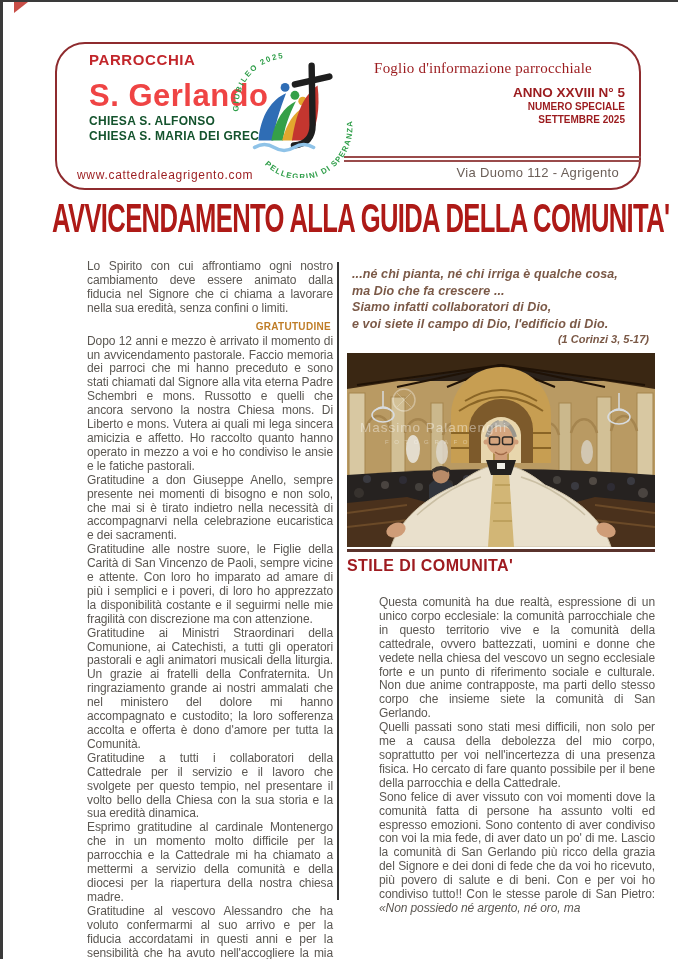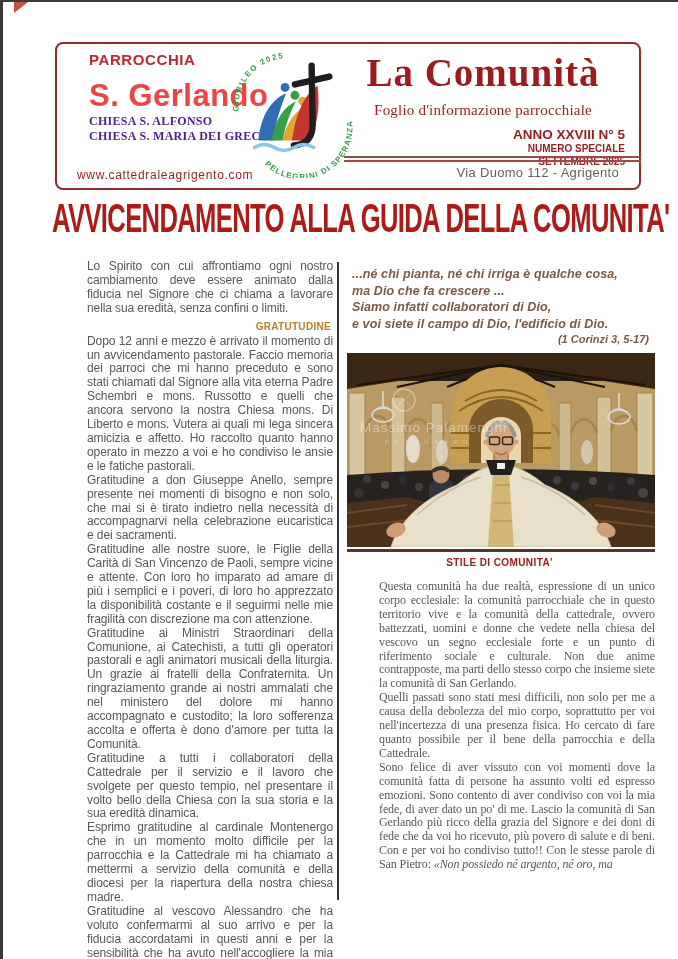--- a/index.html
+++ b/index.html
@@ -9,25 +9,25 @@
     background:#ffffff; overflow:hidden;
     font-family:"Liberation Sans", sans-serif;
   }
   .edge-left { position:absolute; left:0; top:0; width:3px; height:100%; background:#3a3a3a; }
   .edge-top  { position:absolute; left:0; top:0; width:100%; height:2px; background:#3a3a3a; }
   .corner-mark { position:absolute; left:14px; top:2px; width:0; height:0;
     border-top:11px solid #c23b33; border-right:14px solid transparent; opacity:.9; }
 
   
   .mast-box { position:absolute; left:55px; top:42px; width:586px; height:148px;
-    border:2.5px solid #8e2b2e; border-radius:8px; }
+    border:2.5px solid #8e2b2e; border-radius:30px; }
   .parish-block { position:absolute; left:32px; top:7px; }
   .parrocchia { font-size:15px; font-weight:bold; color:#c2262b; letter-spacing:.6px; }
   .parish-name { font-size:31px; font-weight:bold; color:#ef4444; letter-spacing:.5px; margin-top:10px; }
-  .church-line { font-size:12px; font-weight:bold; color:#4c1d95; letter-spacing:.3px; line-height:14.5px;font-family:Liberation Serif, serif; }
+  .church-line { font-size:12px; font-weight:bold; color:#14532d; letter-spacing:.3px; line-height:14.5px; }
   .logo-svg { position:absolute; left:168px; top:6px; width:128px; height:128px; }
   .mast-right { position:absolute; right:10px; top:8px; width:292px; }
   .mast-title { font-family:"Liberation Serif", serif; font-weight:bold; font-size:39px;
     color:#9b1b1e; text-align:center; letter-spacing:1px; line-height:42px; }
   .mast-sub { font-family:"Liberation Serif", serif; font-size:15px; color:#9b1b1e;
     text-align:center; letter-spacing:.2px; margin-top:8px; }
   .issue-line { text-align:right; font-weight:bold; color:#9b1b1e; font-size:13.5px; margin-top:8px; padding-right:4px;}
   .issue-small { text-align:right; font-weight:bold; color:#9b1b1e; font-size:10px; line-height:13px; padding-right:4px;}
   .double-rule { position:absolute; left:287px; top:112px; width:297px; height:6px;
     border-top:2px solid #9a4b4b; border-bottom:2px solid #9a4b4b; }
@@ -40,30 +40,30 @@
     transform:scaleX(0.64); transform-origin:left top; }
 
   
   .colL { position:absolute; left:55px; top:260px; width:278px; }
   .colR { position:absolute; left:347px; top:258px; width:308px; }
   .divider { position:absolute; left:337px; top:262px; height:638px; border-left:2px solid #353535; }
   .bodytxt p { text-align:justify; font-size:12px; line-height:13.9px; color:#5b5752;
     letter-spacing:-0.1px; hyphens:auto;margin-left:32px; }
   .sec-label { text-align:right; font-weight:bold; font-size:10px; color:#bf7d28;
     letter-spacing:.3px; margin:5px 2px 3px 0; }
-  .sec-label2 { text-align:center; font-weight:bold; font-size:10px; color:#9e1b20;
-    letter-spacing:.4px; margin:5px 3px 12px 0; }
+  .sec-label2 { text-align:left; font-weight:bold; font-size:16px; color:#9e1b20;
+    letter-spacing:.4px; margin:5px 3px 21px 0; }
 
   .quote { margin:8px 0 0 5px; font-weight:bold; font-style:italic; color:#7b5947;
     font-size:12.5px; line-height:16.5px; letter-spacing:.1px; }
   .quote-cite { text-align:right; font-weight:bold; font-style:italic; color:#7b5947;
     font-size:11px; margin:1px 6px 0 0; }
   .photo-svg { display:block; margin-top:8px; width:308px; height:194px; }
   .photo-rule { margin-top:2px; width:308px; height:3px; background:#5a332c; }
-  .colR .bodytxt { margin-top:1px;font-family:Liberation Serif, serif; }
+  .colR .bodytxt { margin-top:1px; }
 </style>
 </head>
 <body>
 
 <div class="page">
   <div class="edge-left"></div>
   <div class="edge-top"></div>
   <div class="corner-mark"></div>
 
   <header class="mast-box">
@@ -93,21 +93,20 @@
         <path d="M 58,92 C 63,74 70,64 80,58 C 74,70 70,82 69,92 Z" fill="#e3a72e"></path>
         <circle cx="79" cy="52" r="4.5" fill="#e3a72e"></circle>
         <path d="M 68,92 C 72,64 80,46 94,36 C 97,60 93,80 85,92 Z" fill="#c4362f"></path>
         <path d="M 88,16 L 89,76 Q 89,95 70,97" stroke="#1e1e1e" stroke-width="6.5" fill="none" stroke-linecap="round"></path>
         <path d="M 71,35 L 106,27" stroke="#1e1e1e" stroke-width="6.5" fill="none" stroke-linecap="round"></path>
         <path d="M 30,99 Q 40,93 50,99 T 70,99 T 90,99" stroke="#8fc3e8" stroke-width="3.5" fill="none" stroke-linecap="round"></path>
       </g>
     </svg>
 
     <div class="mast-right">
-      <div class="mast-title">La Comunità</div>
       <div class="mast-sub">Foglio d'informazione parrocchiale</div>
       <div class="issue-line">ANNO XXVIII  N° 5</div>
       <div class="issue-small">NUMERO SPECIALE</div>
       <div class="issue-small">SETTEMBRE 2025</div>
     </div>
 
     <div class="double-rule"></div>
     <div class="address">Via Duomo 112 - Agrigento</div>
     <div class="website">www.cattedraleagrigento.com</div>
   </header>

